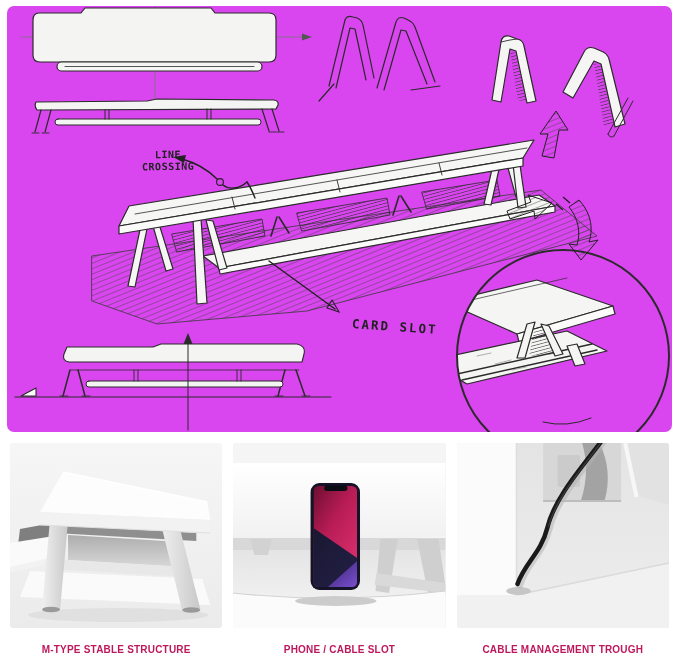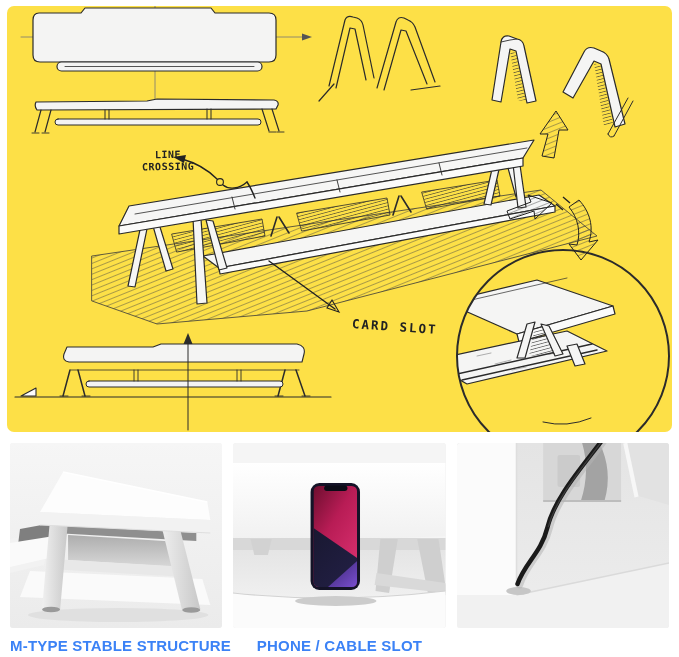--- a/index.html
+++ b/index.html
@@ -1,33 +1,33 @@
 <!DOCTYPE html>
 <html><head>
 <meta charset="utf-8">
 <style>
   html,body{margin:0;padding:0;background:#ffffff;}
   body{width:679px;height:657px;position:relative;overflow:hidden;
        font-family:"Liberation Sans",sans-serif;}
   .sketch-panel{position:absolute;left:7px;top:6px;width:665px;height:426px;
-       background:#fde047;border-radius:7px;overflow:hidden;}
+       background:#d946ef;border-radius:7px;overflow:hidden;}
   .sketch-panel svg{display:block;}
   .hand-label{position:absolute;color:#222;font-family:"DejaVu Sans Mono",monospace;
        font-weight:700;z-index:3;}
   .label-line-crossing{left:129px;top:143px;width:64px;text-align:center;
        font-size:10px;line-height:12px;letter-spacing:.5px;transform:rotate(-1deg);}
   .label-card-slot{left:345px;top:313px;font-size:12.5px;letter-spacing:2px;
        white-space:nowrap;transform:rotate(4deg);}
   .features-row{position:absolute;left:0;top:443px;width:679px;
        display:flex;gap:11px;padding:0 10px;box-sizing:border-box;}
   .feature{flex:1;min-width:0;}
   .feature-photo{height:185px;border-radius:3px;overflow:hidden;background:#f3f3f3;}
   .feature-photo svg{display:block;width:100%;height:100%;}
-  .feature-caption{margin-top:9px;text-align:center;color:#3b82f6;
-       font-size:15px;font-weight:700;letter-spacing:.2px;white-space:nowrap;}
+  .feature-caption{margin-top:16px;text-align:center;color:#be185d;
+       font-size:10px;font-weight:700;letter-spacing:.2px;white-space:nowrap;}
 </style>
 </head>
 <body>
 
 <div class="sketch-panel">
   <svg width="665" height="426" viewBox="0 0 665 426">
     <defs>
       <pattern id="hatch" width="5" height="5" patternUnits="userSpaceOnUse" patternTransform="rotate(68)">
         <line x1="0" y1="0" x2="0" y2="5" stroke="#444" stroke-width="0.9"></line>
       </pattern>
@@ -261,14 +261,15 @@
         <polygon points="166,0 207,0 207,62 177,53" fill="#e2e2e2"></polygon>
         <path d="M164,0 L175,54" stroke="#f7f7f7" stroke-width="4" fill="none"></path>
         <path d="M0,152 L58,152 L207,120 V185 H0 Z" fill="#f1f1f1"></path>
         <path d="M58,152 L207,120" stroke="#dadada" stroke-width="1.5" fill="none"></path>
         <ellipse cx="60" cy="148" rx="12" ry="4" fill="#c6c6c6"></ellipse>
         <path d="M143,-2 C124,26 97,55 90,85 C84,110 68,120 61,142" stroke="#b5b5b5" stroke-width="7" fill="none" stroke-linecap="round" opacity="0.55"></path>
         <path d="M141,-2 C121,25 95,55 88,85 C82,110 66,120 59,141" stroke="#1a1a1a" stroke-width="4.4" fill="none" stroke-linecap="round"></path>
         <path d="M140,0 C121,26 96,56 89,84" stroke="#4a4a4a" stroke-width="1.2" fill="none" opacity="0.7"></path>
       </svg>
     </div>
+    <div class="feature-caption">CABLE MANAGEMENT TROUGH</div>
   </div>
 </div>
 
 </body></html>

